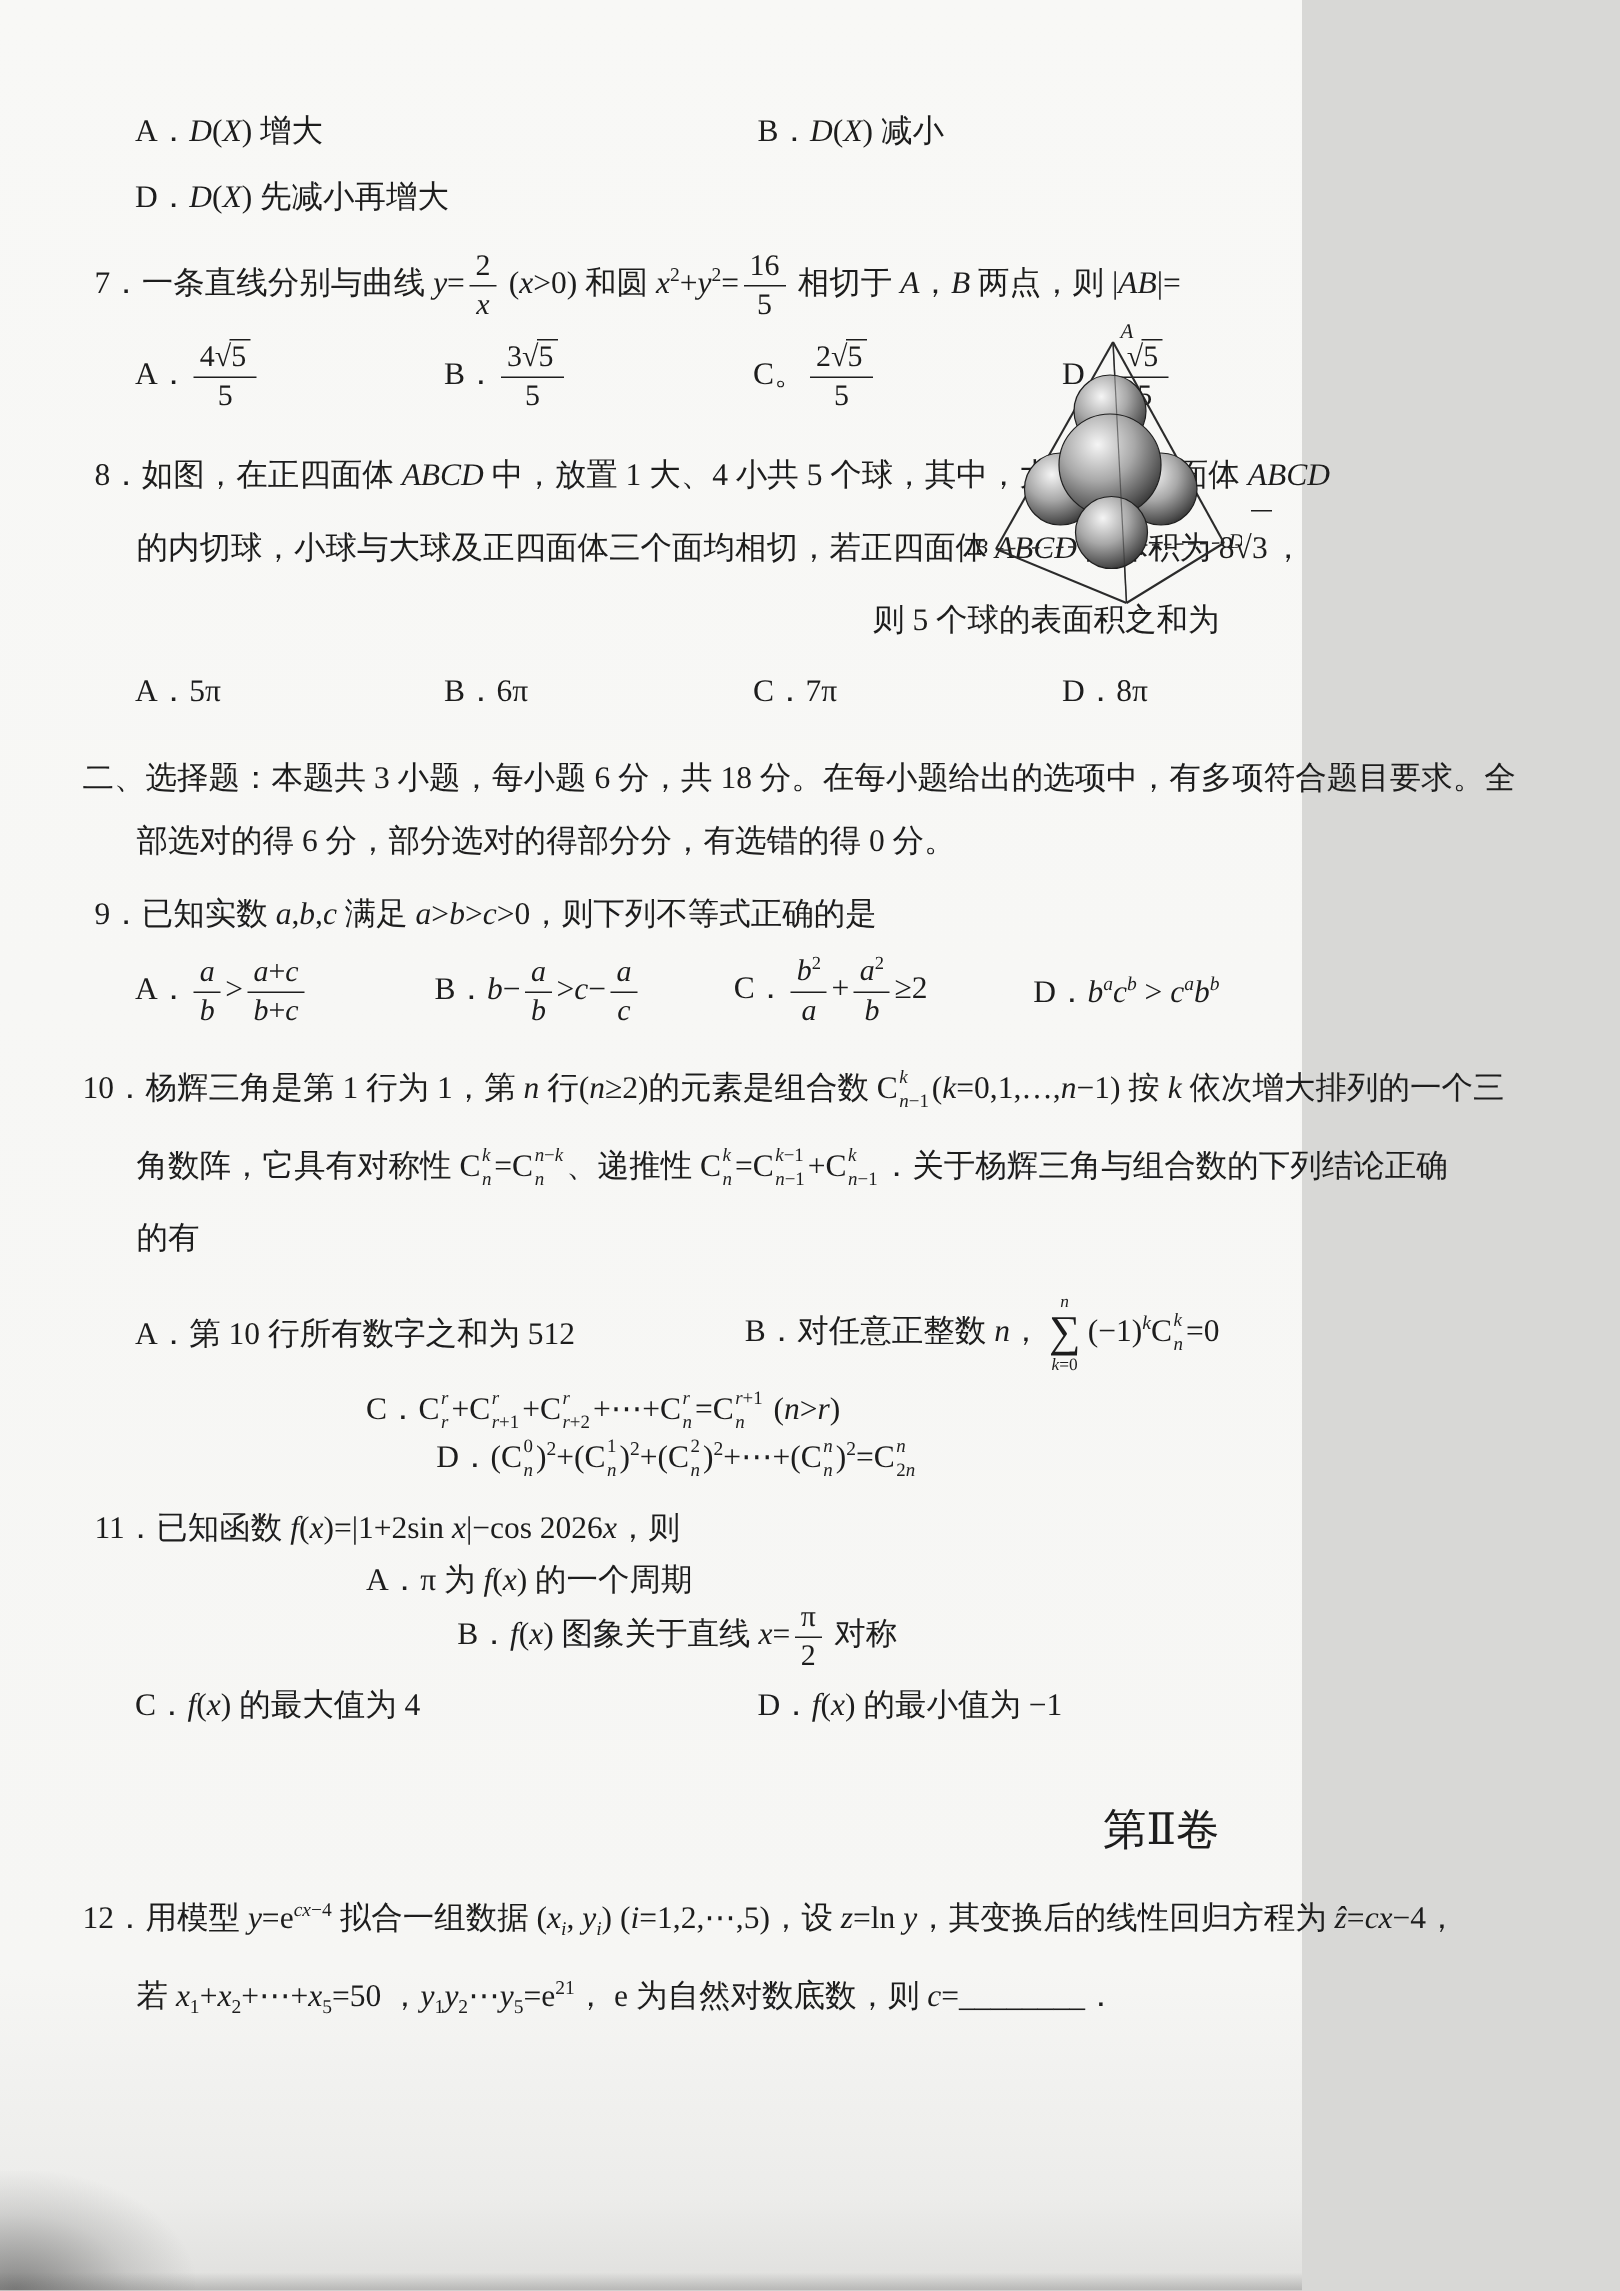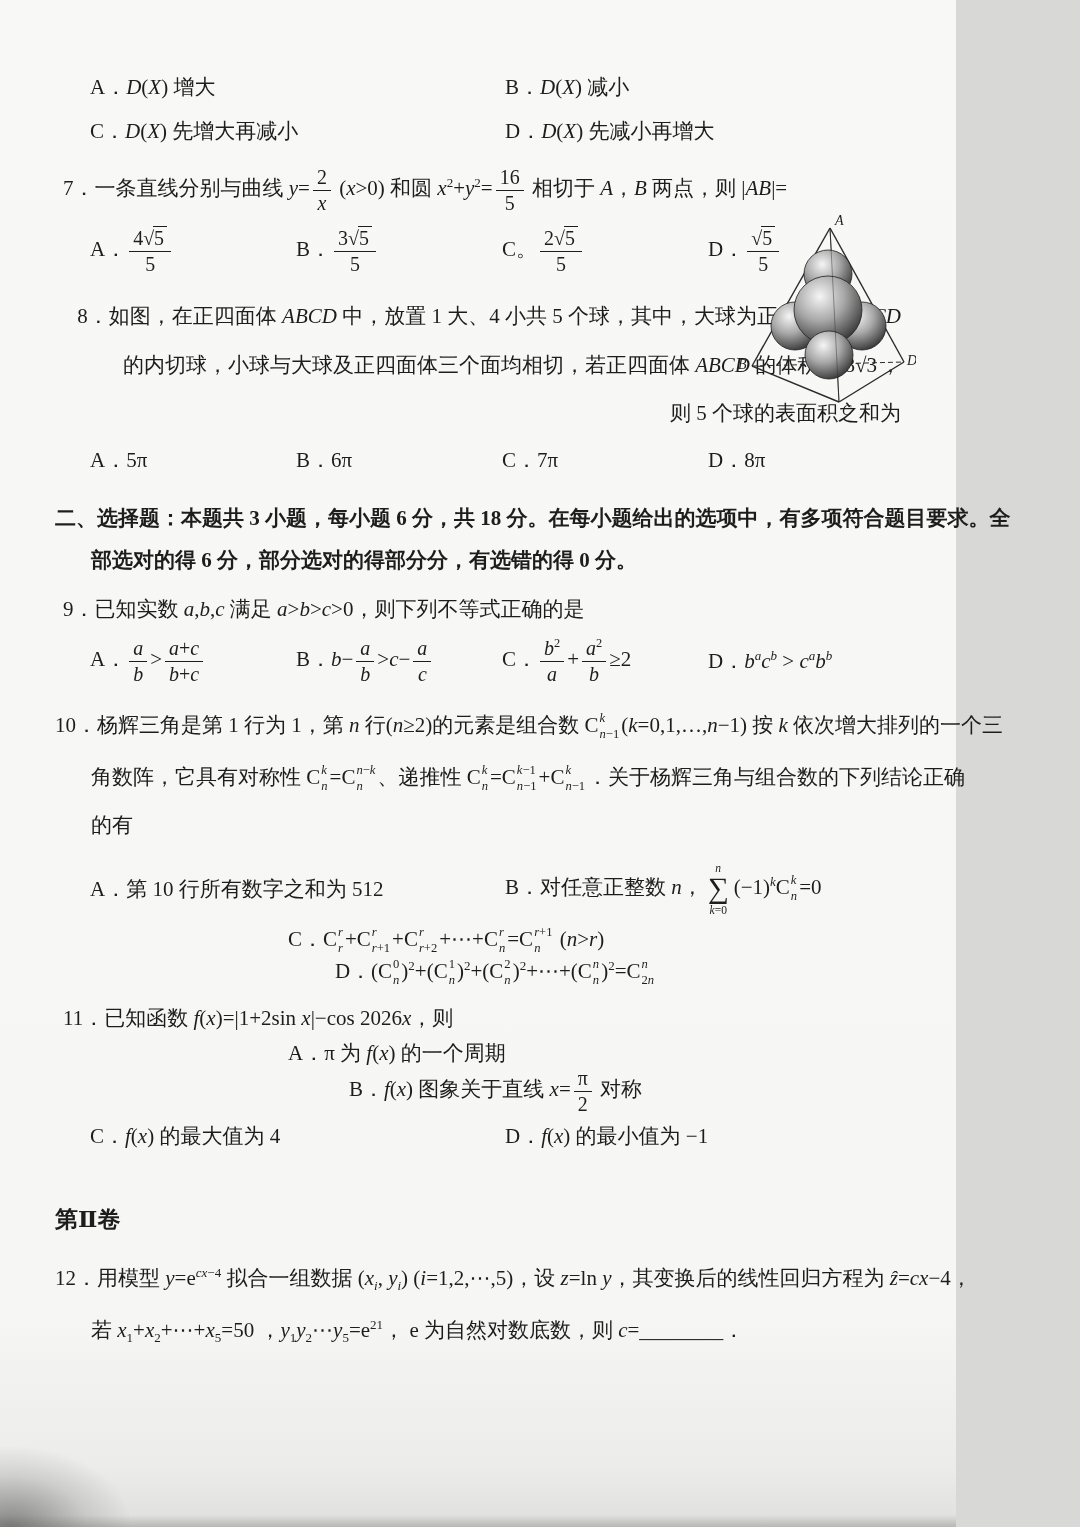--- a/index.html
+++ b/index.html
@@ -1,33 +1,33 @@
 <!DOCTYPE html>
 <html><head>
 <meta charset="utf-8">
 <style>
   *{box-sizing:border-box;margin:0;padding:0;}
   html,body{width:1080px;background:#d8d8d6;}
   body{overflow:hidden;font-family:"Liberation Serif","DejaVu Serif",serif;}
   .page{
-    position:relative;width:956px;height:1527px;
+    position:relative;width:868px;height:1527px;
     background:linear-gradient(180deg,#f8f8f6 0%,#f6f6f4 86%,#ececea 96%,#dfdfdd 100%);
     padding:70px 55px 16px 55px;font-size:21px;color:#1d1d1d;
   }
   .line{white-space:nowrap;}
   .lh34{line-height:34px;}.lh40{line-height:40px;}.lh42{line-height:42px;}
   .lh44{line-height:44px;}.lh48{line-height:48px;text-align:right;}.lh52{line-height:52px;}
   .lh56{line-height:56px;}
   .mt4{margin-top:4px;}.mt6{margin-top:6px;}.mt8{margin-top:8px;}
   .mt10{margin-top:10px;}.mt12{margin-top:12px;}
   .mt18{margin-top:18px;}.mt22{margin-top:22px;}.mt44{margin-top:44px;}
   .ind1{padding-left:8px;}
   .ind2{padding-left:36px;}
-  .section{font-weight:bold;}
-  .part-title{text-align:left;font-weight:bold;font-size:23px;line-height:40px;}
+  .section{font-weight:normal;}
+  .part-title{text-align:right;font-weight:normal;font-size:29px;line-height:40px;}
   .row{display:flex;align-items:center;padding-left:35px;}
   .opts4 .opt{width:206px;white-space:nowrap;}
   .opts2 .opt{width:415px;white-space:nowrap;}
   .opts4 .opt:last-child,.opts2 .opt:last-child{width:auto;}
   .h38{min-height:38px;}.h40{min-height:40px;}.h58{min-height:58px;flex-direction:column;}
   .h62{min-height:62px;}.h64{min-height:64px;}.h72{min-height:72px;}
   
   .mi{font-style:italic;font-family:"Liberation Serif","DejaVu Serif",serif;}
   sup,sub{font-size:0.62em;line-height:1;}
   .frac{display:inline-flex;flex-direction:column;vertical-align:middle;
@@ -56,21 +56,20 @@
 </head>
 <body>
 
 <div class="page">
 
   <div class="row opts2 lh34">
     <span class="opt">A．<span class="mi">D</span>(<span class="mi">X</span>) 增大</span>
     <span class="opt">B．<span class="mi">D</span>(<span class="mi">X</span>) 减小</span>
   </div>
   <div class="row opts2 lh34 mt10">
-    <span class="opt">C．<span class="mi">D</span>(<span class="mi">X</span>) 先增大再减小</span>
     <span class="opt">D．<span class="mi">D</span>(<span class="mi">X</span>) 先减小再增大</span>
   </div>
 
   <div class="line lh56 mt12 ind1">7．一条直线分别与曲线 <span class="mi">y</span>=<span class="frac">
         <span class="fnum">2</span>
         <span class="fden"><span class="mi">x</span></span>
       </span> (<span class="mi">x</span>&gt;0) 和圆 <span class="mi">x</span><sup>2</sup>+<span class="mi">y</span><sup>2</sup>=<span class="frac">
         <span class="fnum">16</span>
         <span class="fden">5</span>
       </span> 相切于 <span class="mi">A</span>，<span class="mi">B</span> 两点，则 |<span class="mi">AB</span>|=</div>

